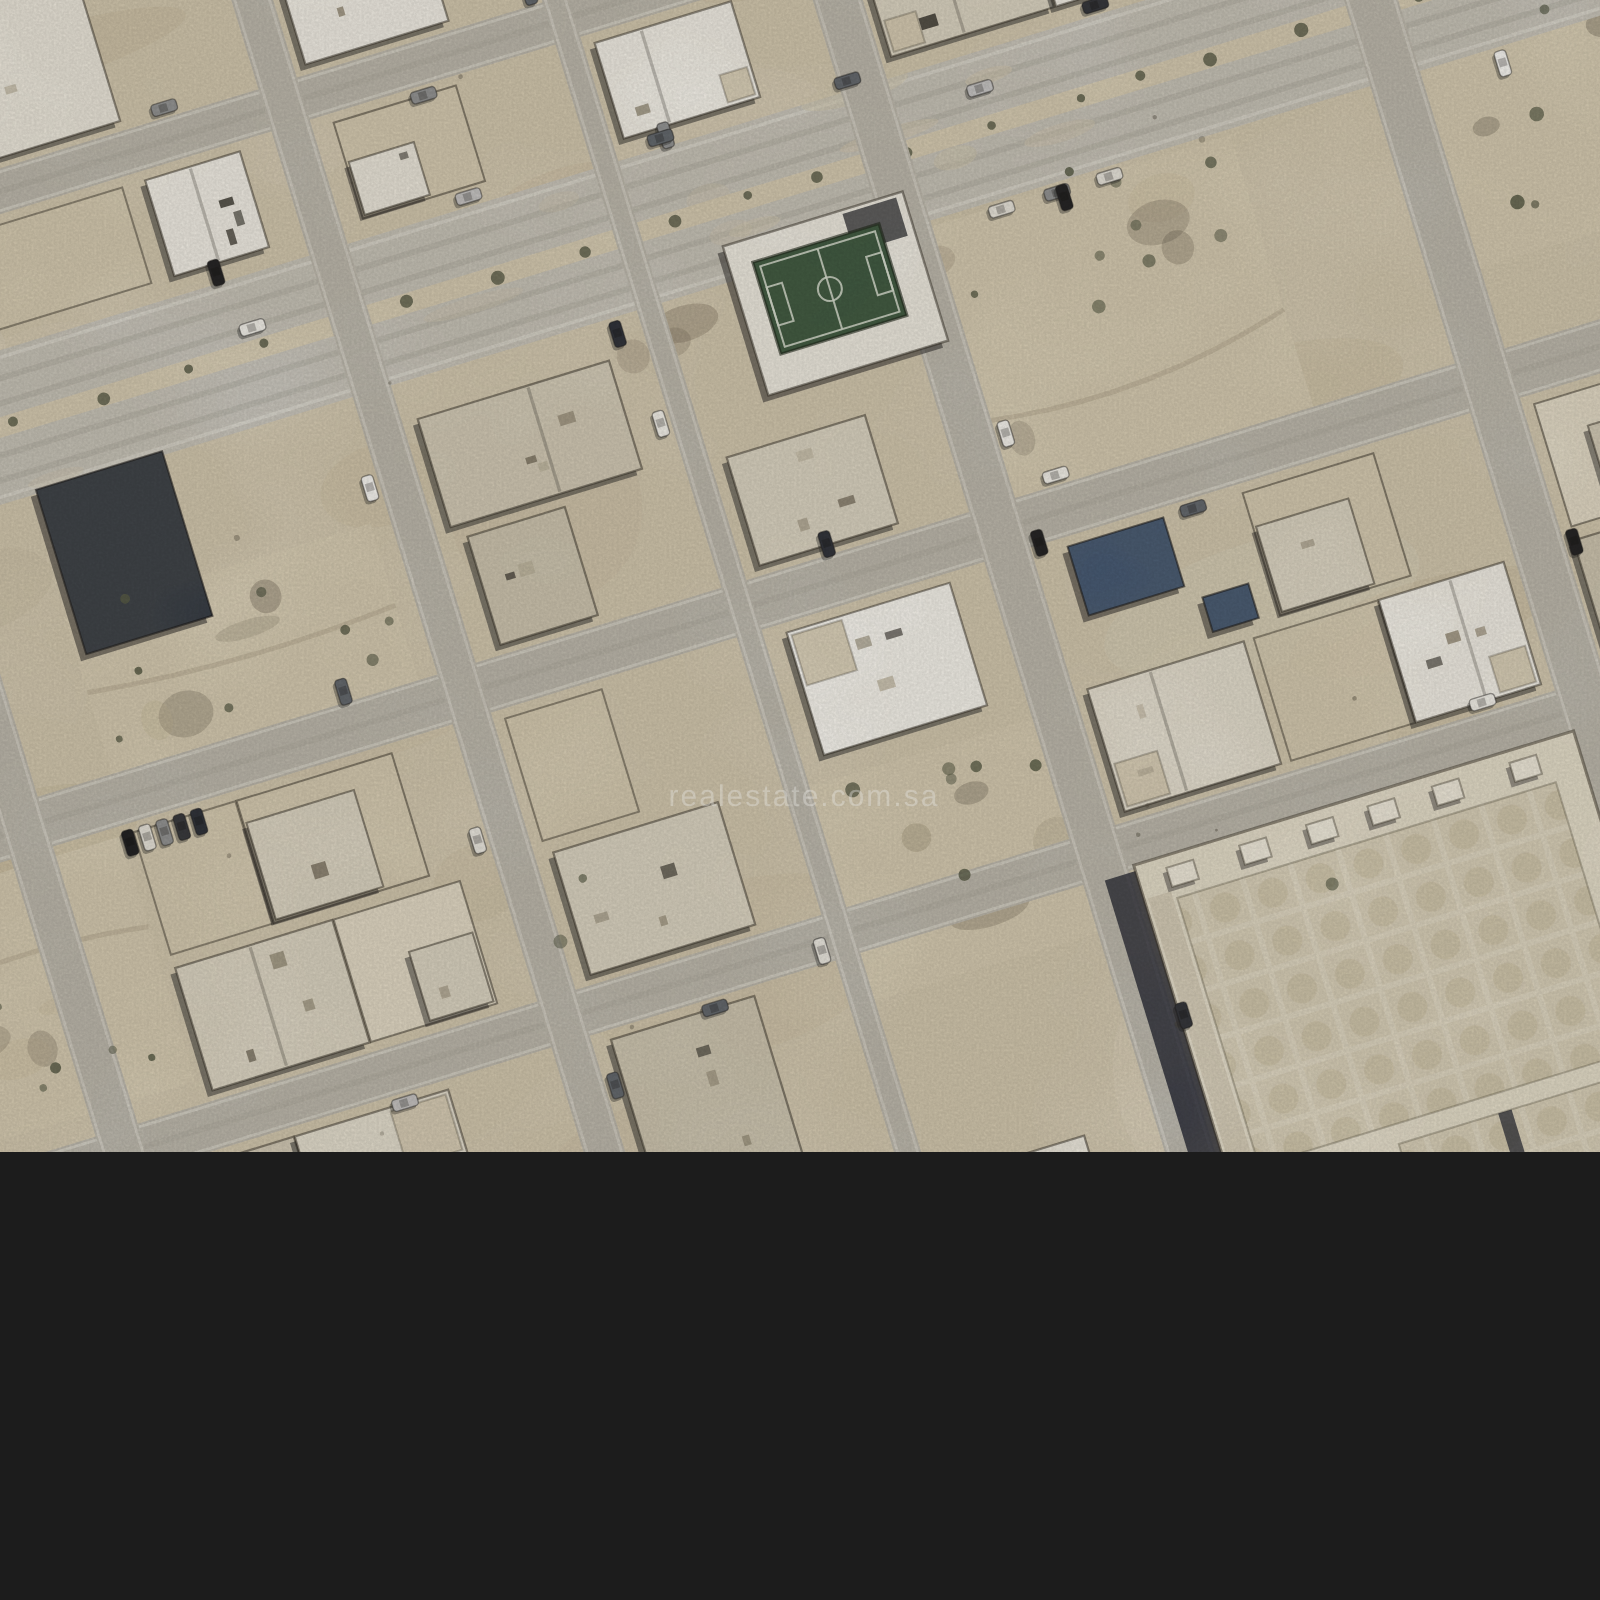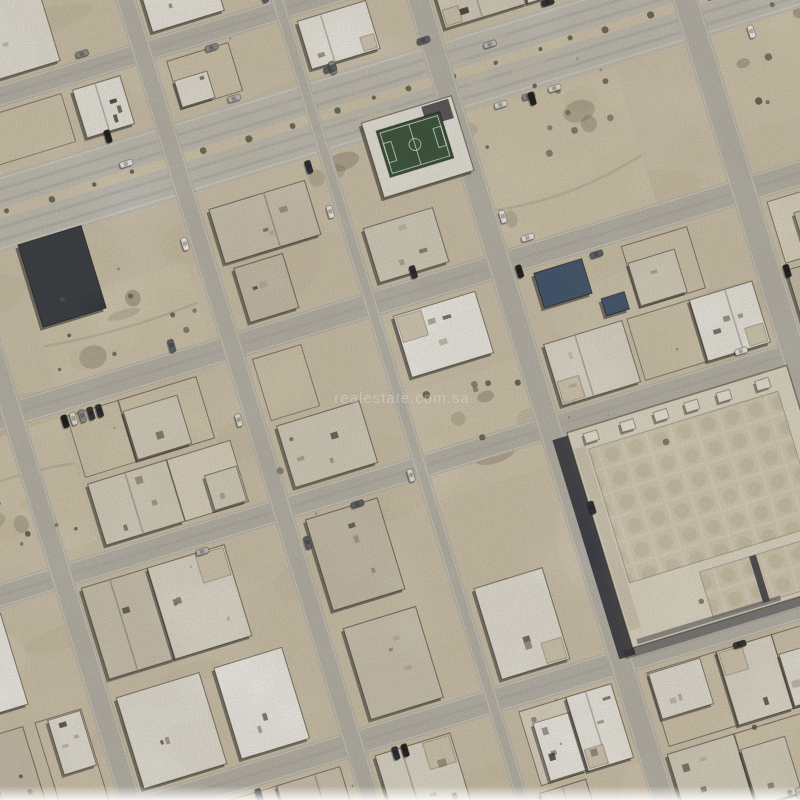--- a/index.html
+++ b/index.html
@@ -1,16 +1,16 @@
 <!DOCTYPE html>
 <html><head>
 <meta charset="utf-8">
 <style>
   html,body{margin:0;padding:0;background:#1c1c1c;}
-  .stage{width:800px;height:800px;overflow:hidden;position:relative;background:#d5cbb4;}
+  .stage{width:800px;height:576px;overflow:hidden;position:relative;background:#d5cbb4;}
   svg{display:block;}
   #watermark{
     font-family:"Liberation Sans", sans-serif;
     font-size:15px;
     letter-spacing:1px;
     fill:rgba(255,255,255,0.34);
     filter:drop-shadow(0.6px 0.6px 0 rgba(90,80,60,0.28));
   }
 </style>
 </head>

